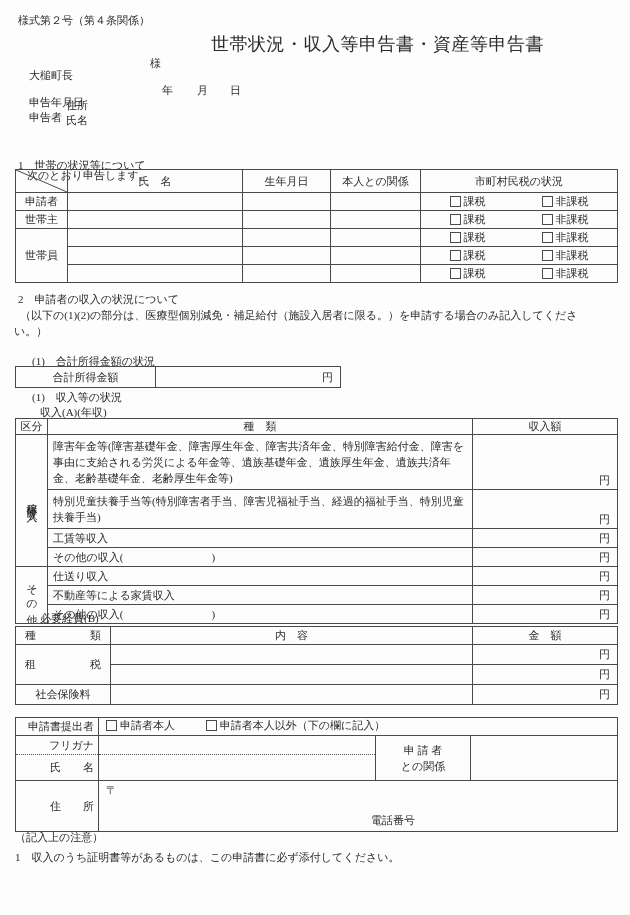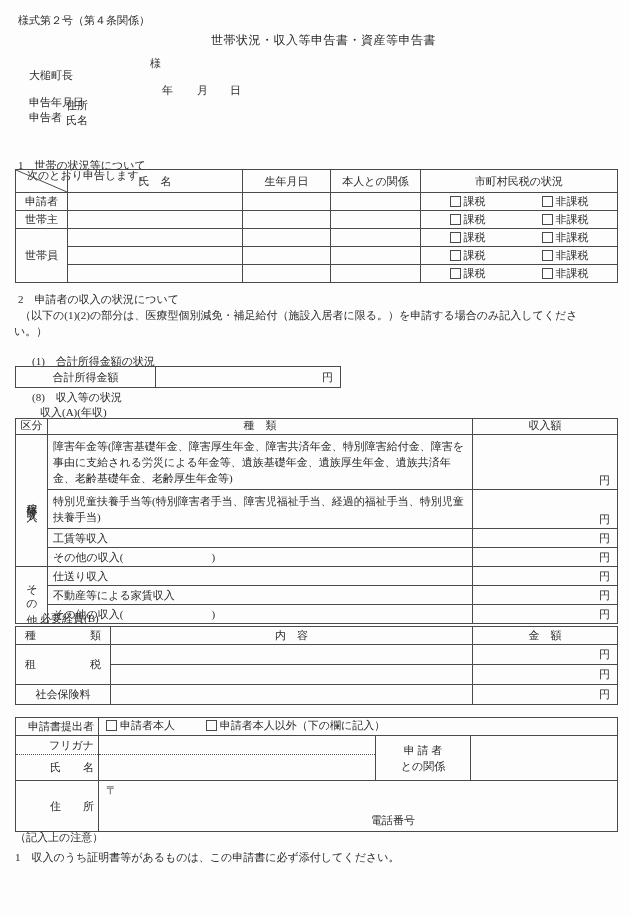--- a/index.html
+++ b/index.html
@@ -27,21 +27,21 @@
   .taxcell{text-align:center;margin-top:36px;}
   .cbwrap{display:flex;justify-content:center;gap:56px;align-items:center;}
   .cbgrp{display:inline-flex;align-items:center;gap:3px;}
   .cb{display:inline-block;width:9px;height:9px;border:1px solid #4a4a4a;background:#fdfdfd;flex:0 0 auto;}
   
   .t3{left:15px;top:366px;width:325px;padding-left:36px;}
   .t3 td{height:20px;}
   .amt{text-align:right;padding-right:7px;}
   
   .t2{left:15px;top:418px;width:602px;}
-  .t2 .hdr td{height:15px;text-align:center;font-family:Liberation Mono, monospace;}
+  .t2 .hdr td{height:15px;text-align:center;}
   .t2 td.type{text-align:left;padding:1px 5px;line-height:16px;white-space:normal;}
   .t2 .r1 td{height:52px;}
   .t2 .r2 td{height:36px;}
   .t2 .rs td{height:16px;margin-top:48px;}
   .t2 td.amt{vertical-align:bottom;padding-bottom:1px;}
   .vlab{text-align:center;padding:0;}
   .vtext{writing-mode:vertical-rl;text-orientation:upright;letter-spacing:2px;display:inline-block;line-height:1;}
   
   .t4{left:15px;top:626px;width:602px;}
   .t4 .hdr td{height:17px;text-align:center;}
@@ -58,21 +58,21 @@
   .dot-t{border-top:1px dotted #555;}
   .cbrow{text-align:left;padding-left:7px;}
   .cbrow .cbgrp{margin-right:28px;}
   .relcell{text-align:center;line-height:16px;}
   .addrcell{position:relative;padding:0;}
   .postal{position:absolute;top:2px;left:7px;}
   .phone{position:absolute;bottom:3px;left:272px;}
   
   .notes{position:absolute;left:15px;top:829px;width:600px;}
   .notes div{line-height:16px;margin-bottom:4px;white-space:pre;}
-  .title{position:absolute;left:211px;top:32px;font-size:12px;letter-spacing:0.5px;}
+  .title{position:absolute;left:211px;top:32px;font-size:18px;letter-spacing:0.5px;}
   .s2note{position:absolute;left:14px;top:307px;width:594px;text-indent:6px;line-height:16px;white-space:normal;}
 </style>
 </head>
 <body>
 
 <div class="page">
 
   <div class="abs" style="left:18px;top:13px;">様式第２号（第４条関係）</div>
   <div class="title">世帯状況・収入等申告書・資産等申告書</div>
 
@@ -220,21 +220,21 @@
         <col style="width:185px">
       </colgroup>
     <tbody>
         <tr>
       <td class="center">合計所得金額</td>
       <td class="amt"><span>円</span></td>
     </tr>
   </tbody>
     </table>
 
-  <div class="abs" style="left:32px;top:390px;">(8)　収入等の状況</div>
+  <div class="abs" style="left:32px;top:390px;">(1)　収入等の状況</div>
   <div class="abs" style="left:40px;top:405px;">収入(A)(年収)</div>
 
   <table class="t2">
     <colgroup>
         <col style="width:32px">
         <col style="width:425px">
         <col style="width:145px">
       </colgroup>
     <tbody>
         <tr class="hdr">

